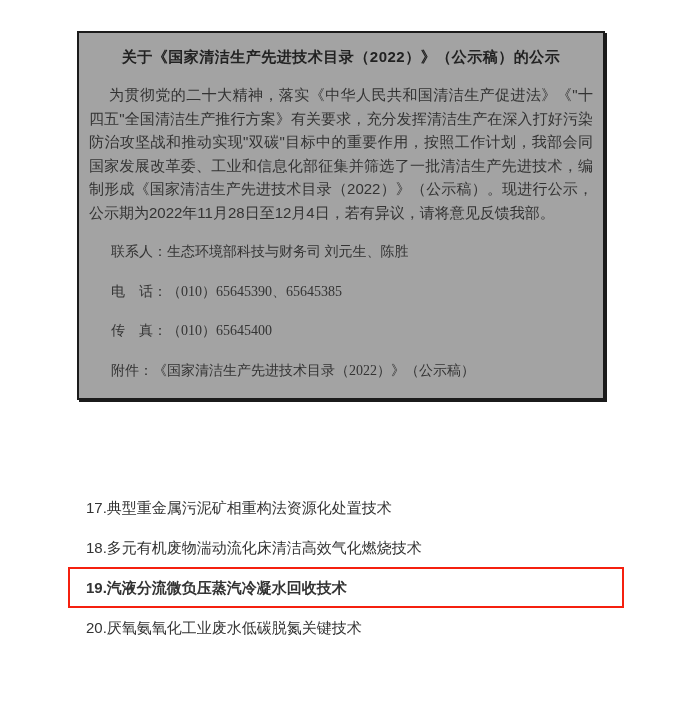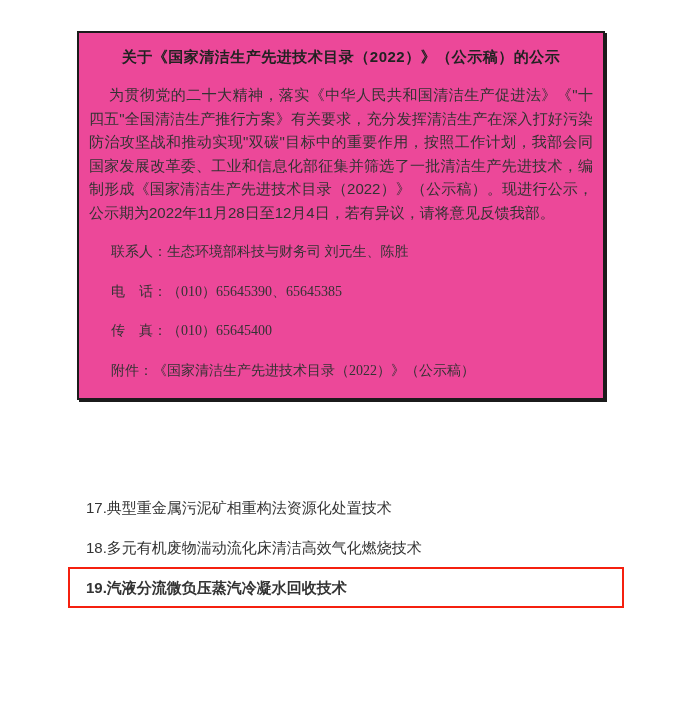--- a/index.html
+++ b/index.html
@@ -14,21 +14,21 @@
     height: 702px;
     background: #ffffff;
     overflow: hidden;
   }
   .notice-box {
     position: absolute;
     left: 77px;
     top: 31px;
     width: 528px;
     box-sizing: border-box;
-    background: #ec4899;
+    background: #a3a3a3;
     border: 2px solid var(--box-border, #1b1b1b);
     box-shadow: 2px 2px 0 var(--box-border, #1b1b1b);
     padding: 12px 10px 16px 10px;
   }
   .notice-title {
     margin: 0;
     font-size: 15px;
     font-weight: bold;
     text-align: center;
     color: var(--title-color, #222222);
@@ -90,15 +90,16 @@
     <p class="contact-line">传　真：（010）65645400</p>
 
 
     <p class="contact-line">附件：《国家清洁生产先进技术目录（2022）》（公示稿）</p>
   </div>
 
   <div class="tech-list">
     <div class="list-item">17.典型重金属污泥矿相重构法资源化处置技术</div>
     <div class="list-item">18.多元有机废物湍动流化床清洁高效气化燃烧技术</div>
     <div class="list-item highlighted">19.汽液分流微负压蒸汽冷凝水回收技术</div>
+    <div class="list-item">20.厌氧氨氧化工业废水低碳脱氮关键技术</div>
   </div>
 
 </div>
 
 </body></html>

